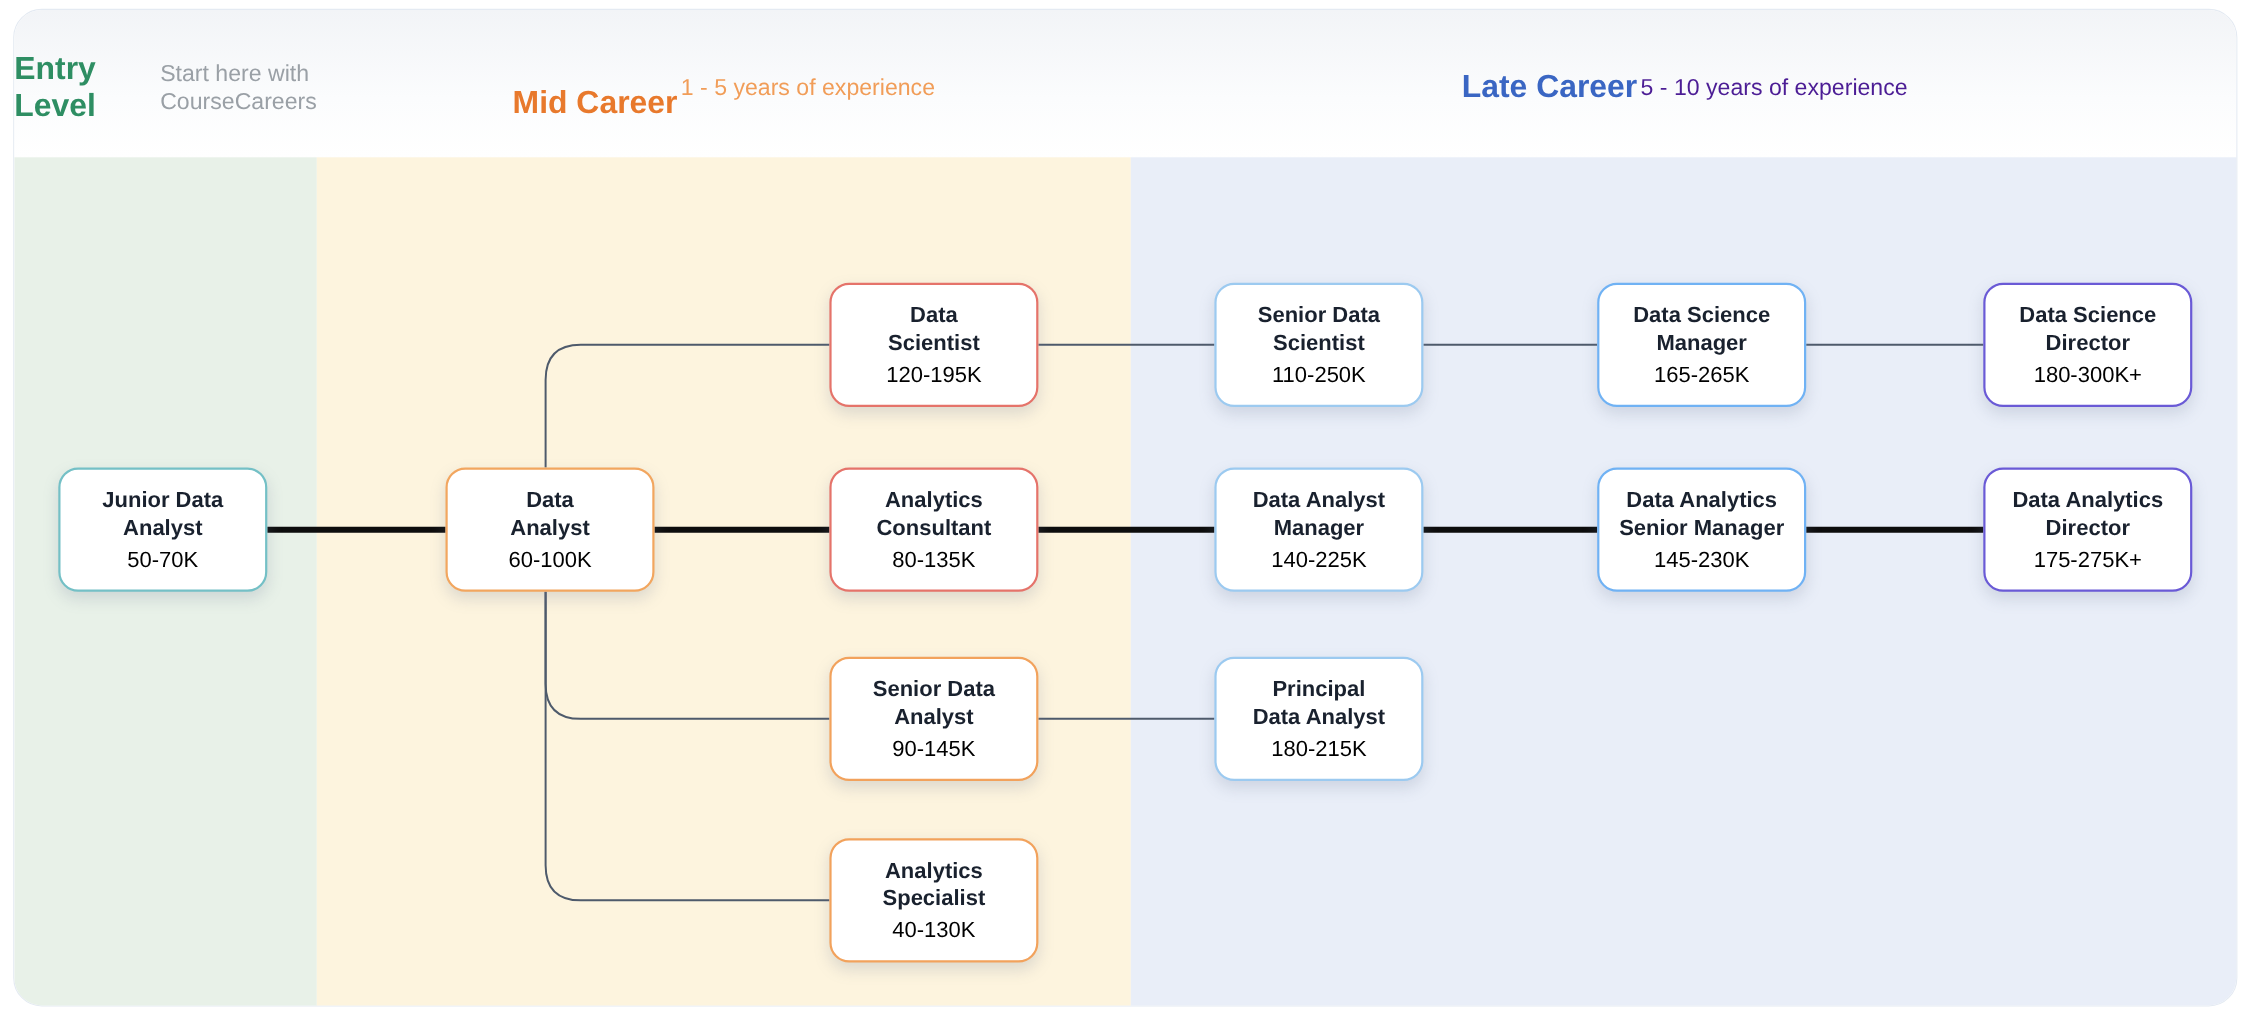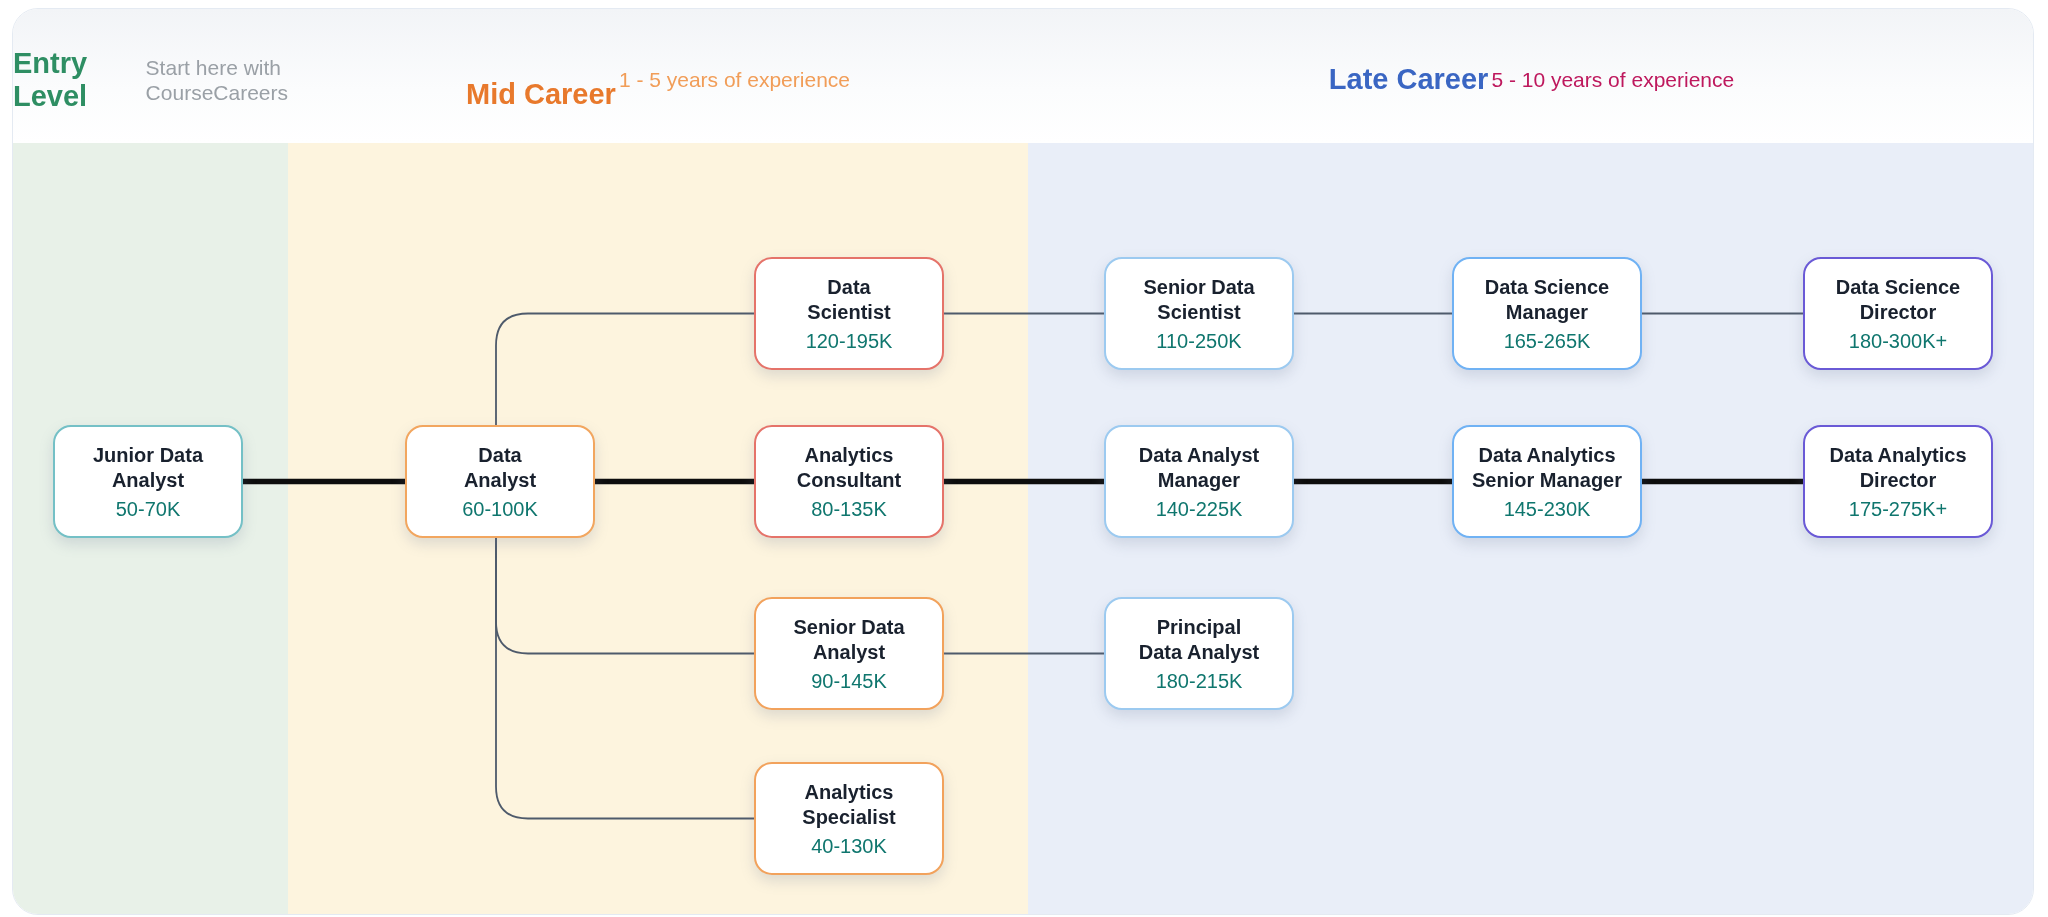--- a/index.html
+++ b/index.html
@@ -31,21 +31,21 @@
   .node{
     position:absolute;width:190px;height:113px;box-sizing:border-box;
     background:#ffffff;border:2px solid #ccc;border-radius:18px;
     display:flex;flex-direction:column;align-items:center;justify-content:center;
     gap:5px;z-index:2;box-shadow:0 6px 14px rgba(110,125,150,0.22);
   }
   .node-title{
     font-size:20px;font-weight:bold;color:#19212e;line-height:1.25;
     white-space:pre-line;text-align:center;
   }
-  .node-salary{font-size:20px;color:#0f766e;line-height:1.1;text-align:center;}
+  .node-salary{font-size:20px;color:#000000;line-height:1.1;text-align:center;}
 </style>
 </head>
 <body>
 
 <div class="canvas">
   <div class="container">
     <div class="header-strip"></div>
     <div id="bands">
         <div class="band stage-0" style="background: rgb(232, 241, 232);"></div>
         <div class="band stage-1" style="background: rgb(253, 244, 222);"></div>
@@ -56,21 +56,21 @@
           <div class="stage-title" style="color: rgb(46, 142, 99);">Entry Level</div>
           <div class="stage-subtitle" style="color: rgb(154, 160, 166); margin-left: 33px;">Start here with
 CourseCareers</div>
         </div>
         <div class="stage-cell stage-1">
           <div class="stage-title" style="color: rgb(232, 121, 44); margin-top: 30px;">Mid Career</div>
           <div class="stage-subtitle" style="color: rgb(241, 157, 88);">1 - 5 years of experience</div>
         </div>
         <div class="stage-cell stage-2">
           <div class="stage-title" style="color: rgb(58, 102, 195);">Late Career</div>
-          <div class="stage-subtitle" style="color: #be185d;">5 - 10 years of experience</div>
+          <div class="stage-subtitle" style="color: #4c1d95;">5 - 10 years of experience</div>
         </div>
       </div>
   </div>
   <svg class="edges" id="edges" viewBox="0 0 2048 917" xmlns="http://www.w3.org/2000/svg">
       <path d="M243,481.5 L405,481.5" fill="none" stroke="#0d0d0d" stroke-width="5.5"></path>
       <path d="M595,481.5 L754,481.5" fill="none" stroke="#0d0d0d" stroke-width="5.5"></path>
       <path d="M944,481.5 L1104,481.5" fill="none" stroke="#0d0d0d" stroke-width="5.5"></path>
       <path d="M1294,481.5 L1452,481.5" fill="none" stroke="#0d0d0d" stroke-width="5.5"></path>
       <path d="M1642,481.5 L1803,481.5" fill="none" stroke="#0d0d0d" stroke-width="5.5"></path>
       <path d="M496,425 L496,345.5 Q496,313.5 528,313.5 L754,313.5" fill="none" stroke="#4e5a6b" stroke-width="1.8"></path>

